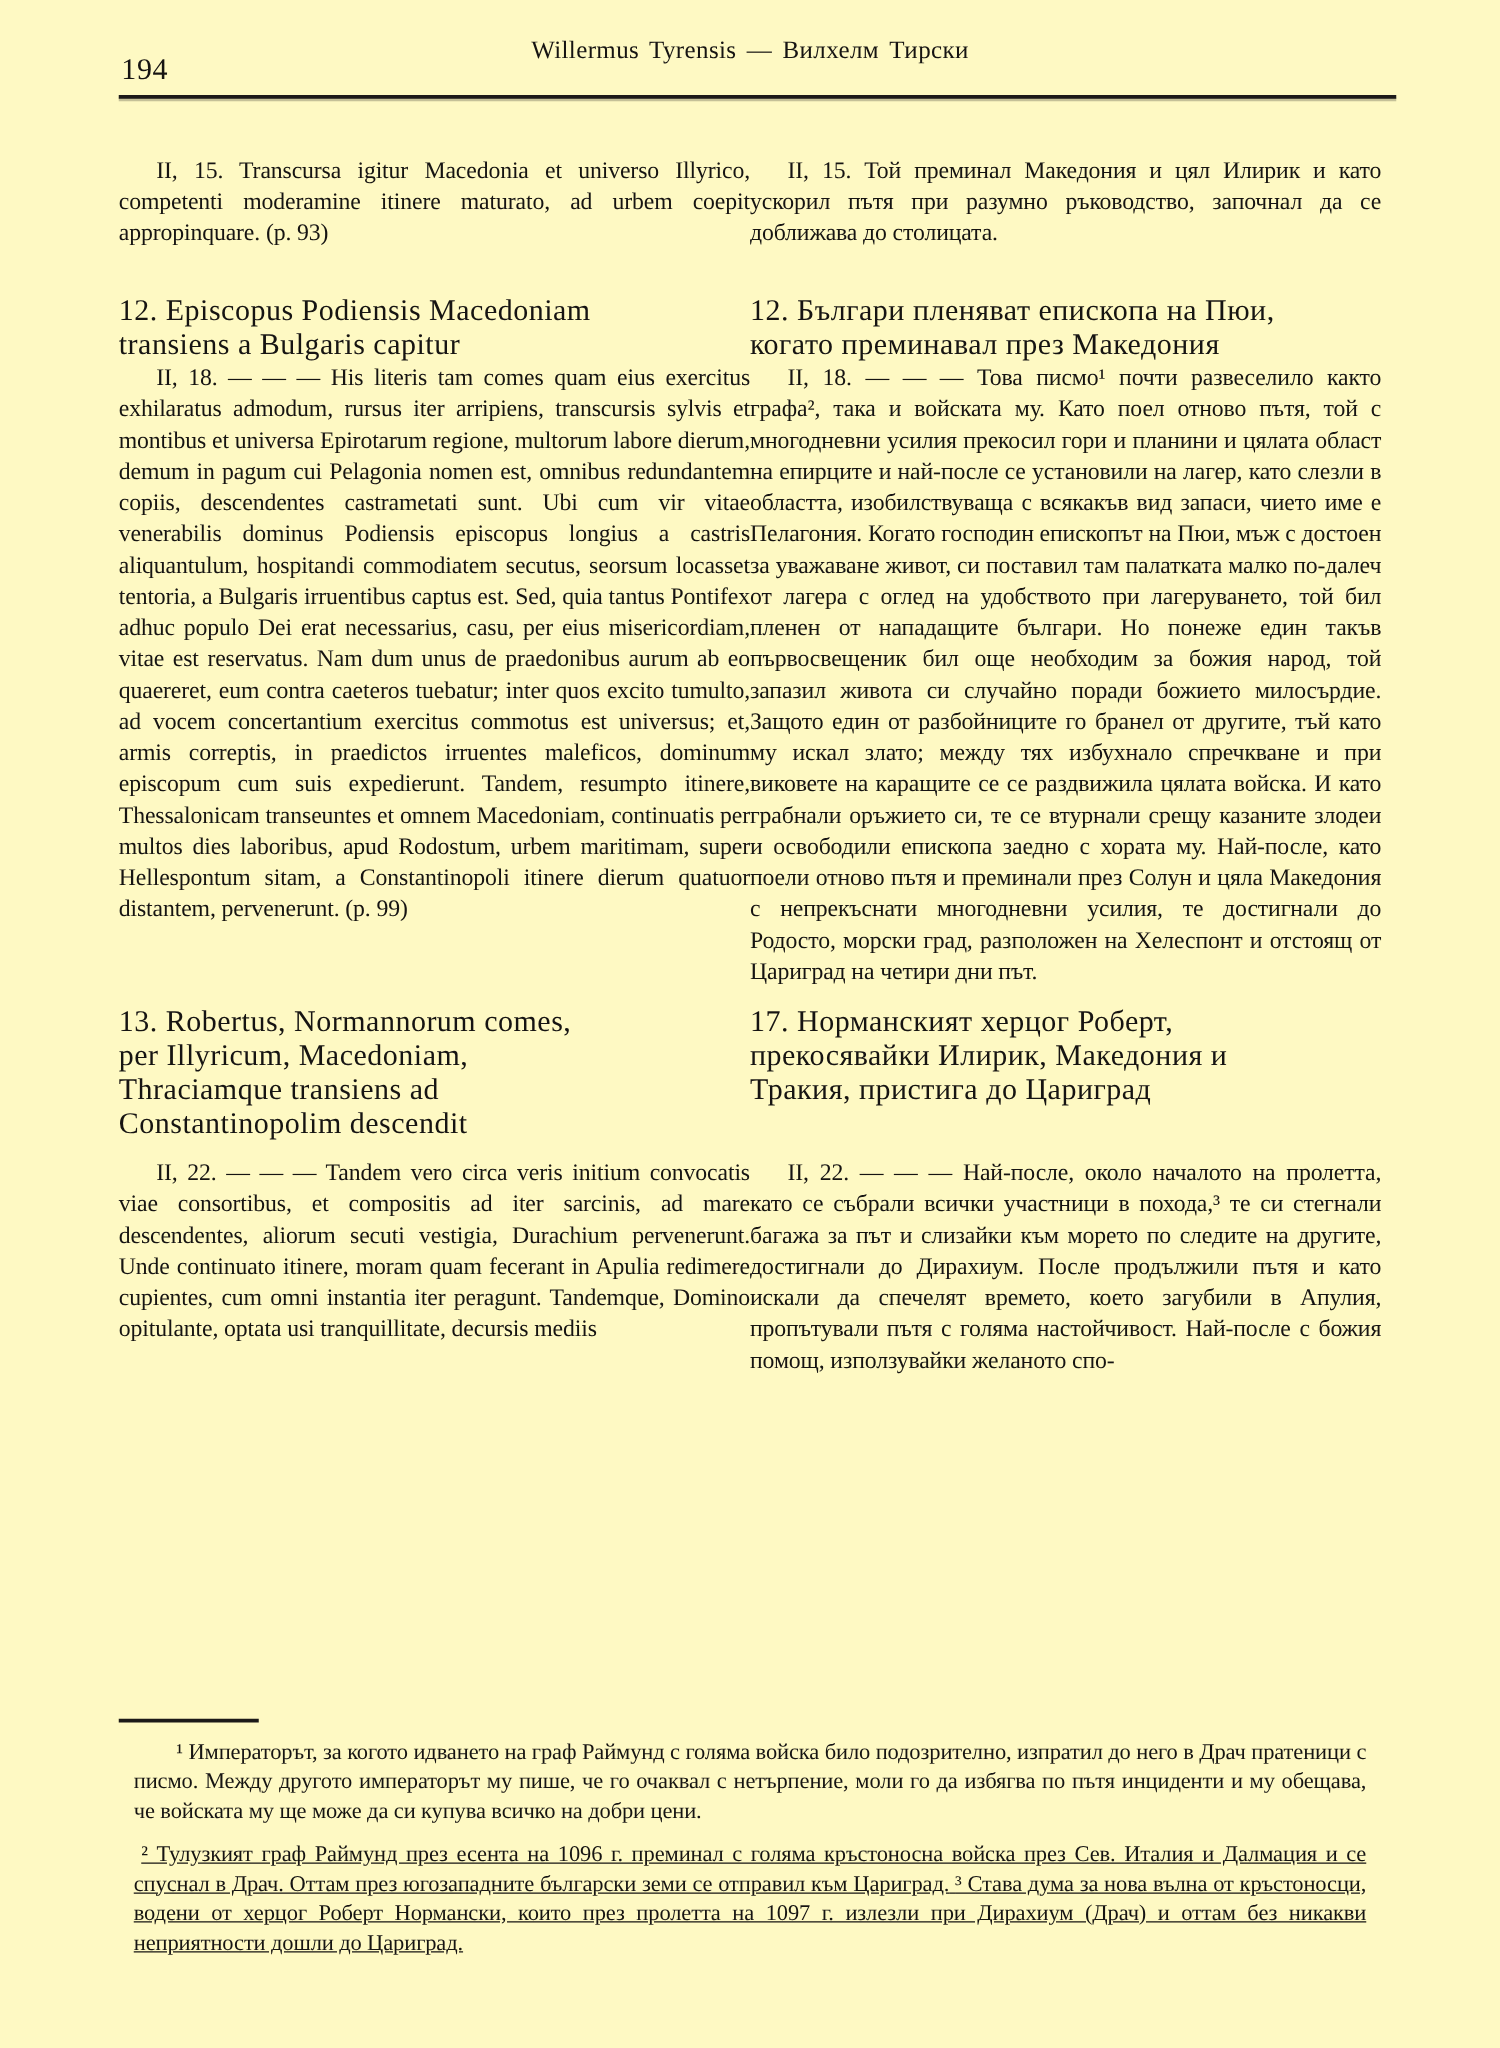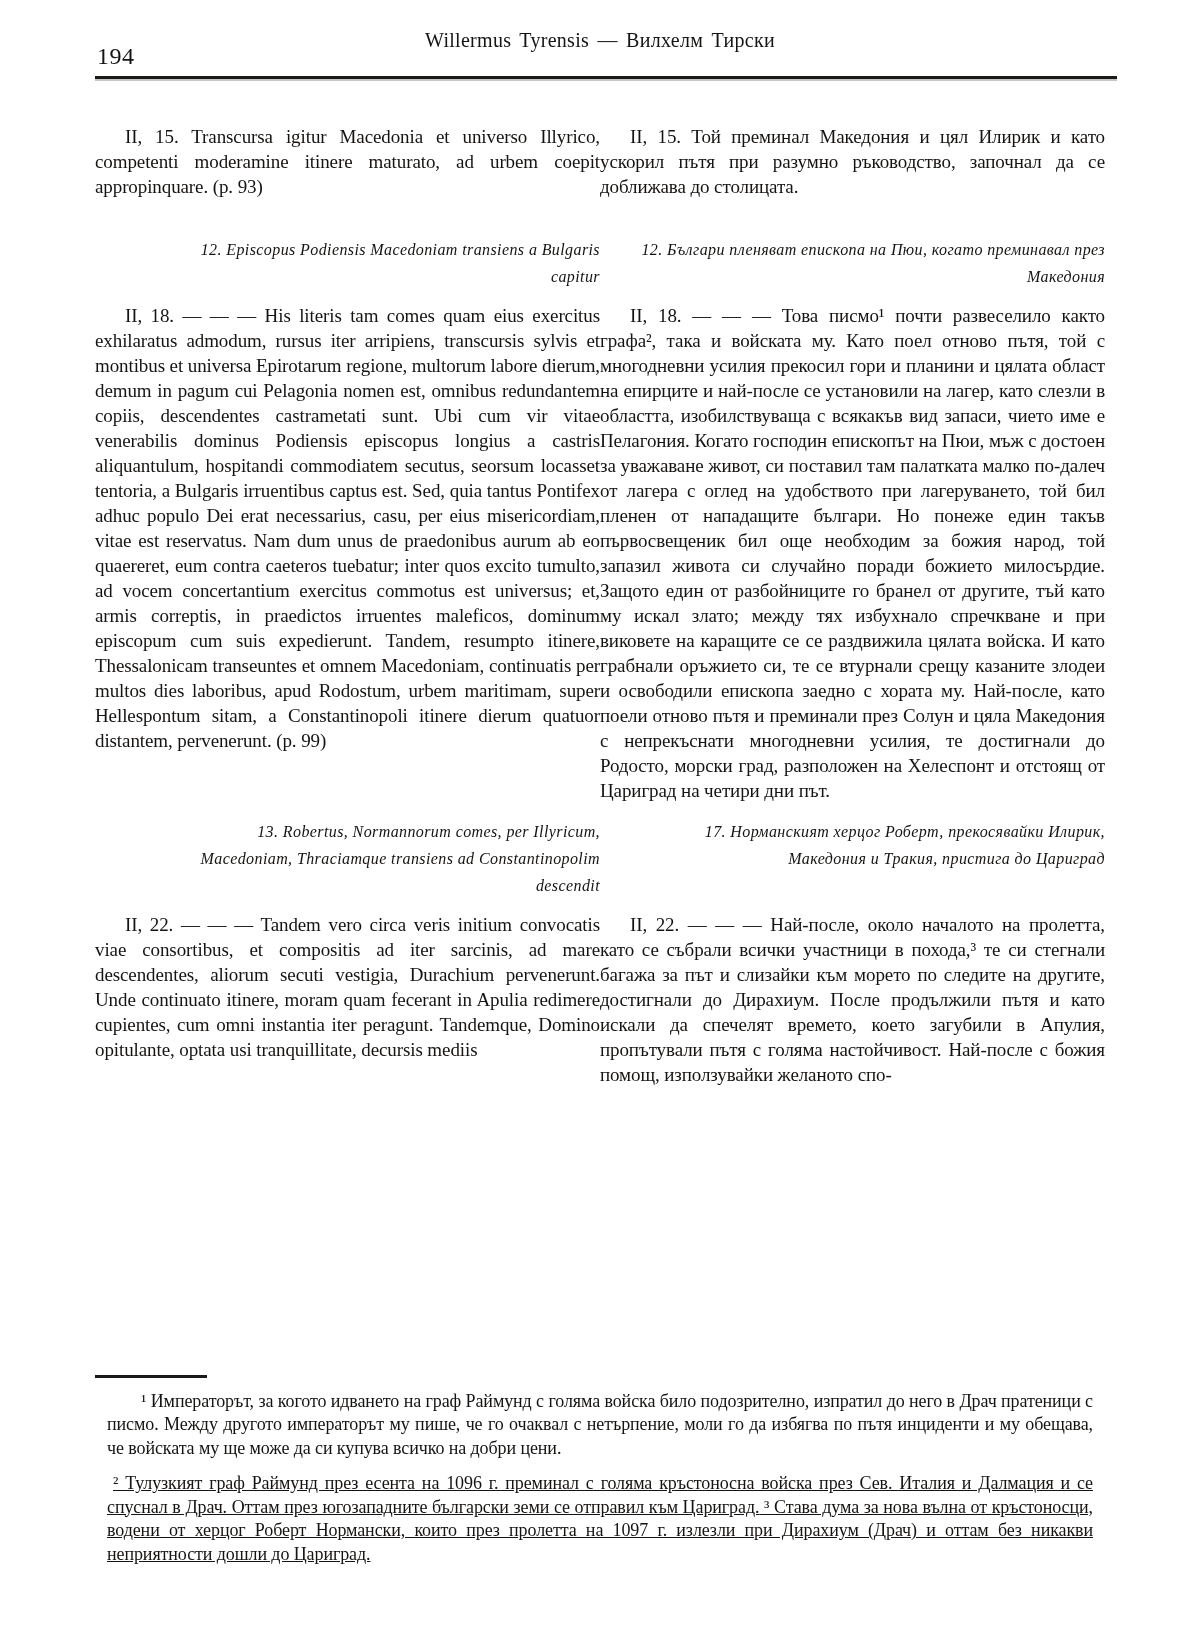--- a/index.html
+++ b/index.html
@@ -6,21 +6,21 @@
     margin: 0;
     padding: 0;
     background: #e8e6e0;
   }
   .page {
     position: relative;
     width: 1200px;
     height: 1638px;
     margin: 0 auto;
     box-sizing: border-box;
-    background: #ffffff;
+    background: #fef9c3;
     color: #161412;
     font-family: "Liberation Serif", "DejaVu Serif", serif;
     padding: 38px 95px 60px 95px;
     display: flex;
     flex-direction: column;
     overflow: hidden;
   }
   
   .pagehead {
     position: relative;
@@ -50,36 +50,35 @@
     border: none;
     box-shadow: 0 2px 0 rgba(28,26,24,0.25);
   }
   
   .prow {
     display: grid;
     grid-template-columns: 1fr 1fr;
   }
   .row-ii15   { margin-top: 26px; }
   .row-head12 { margin-top: 18px; }
-  .row-ii18   { margin-top: 13px; }
+  .row-ii18   { }
   .row-head13 { margin-top: 15px; }
   .row-ii22   { margin-top: 13px; }
 
   .para {
     font-size: 19px;
     line-height: 25px;
     text-align: justify;
     text-indent: 30px;
     letter-spacing: -0.1px;
   }
   .head {
-    font-style: italic;
-    font-size: 16px;
+    font-size: 24px;
     line-height: 27px;
-    text-align: right;
+    text-align: left;
     letter-spacing: 0.4px;
   }
   .head .hinner { display: inline-block; }
   .hw-l12 { max-width: 440px; }
   .hw-r12 { max-width: 480px; }
   .hw-l13 { max-width: 400px; }
   .hw-r13 { max-width: 440px; }
 
   
   .pagefoot {

